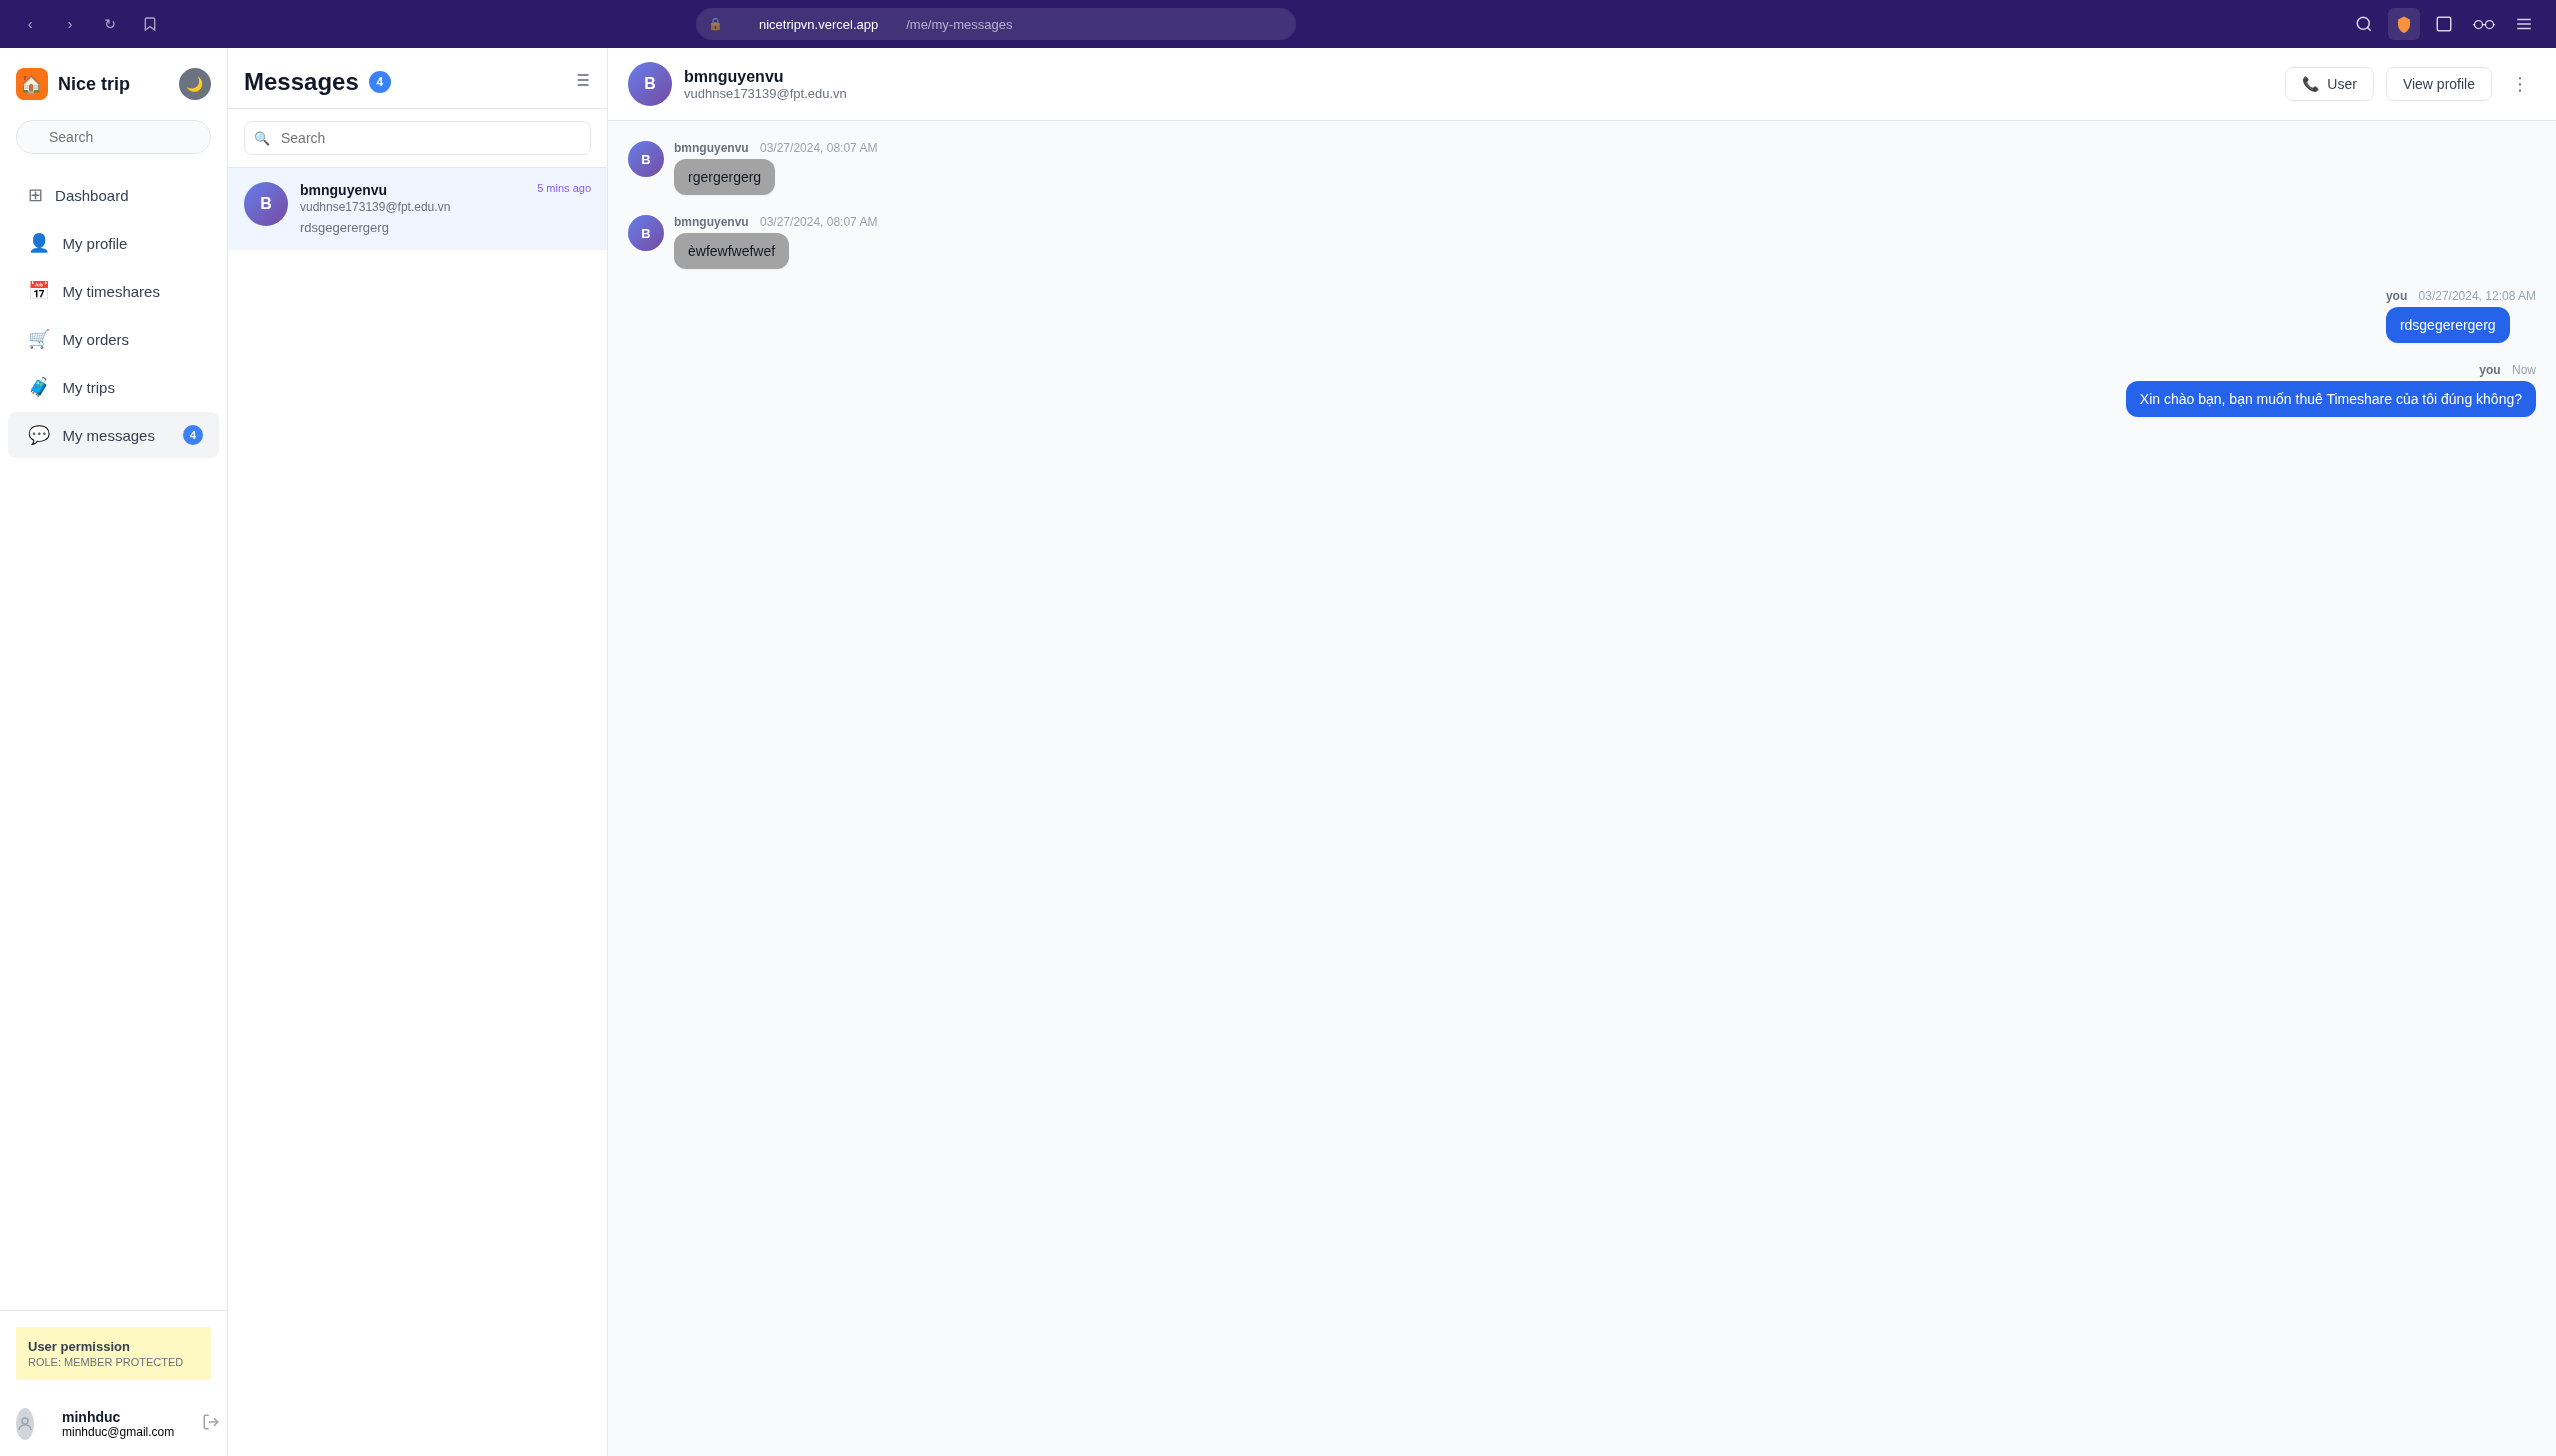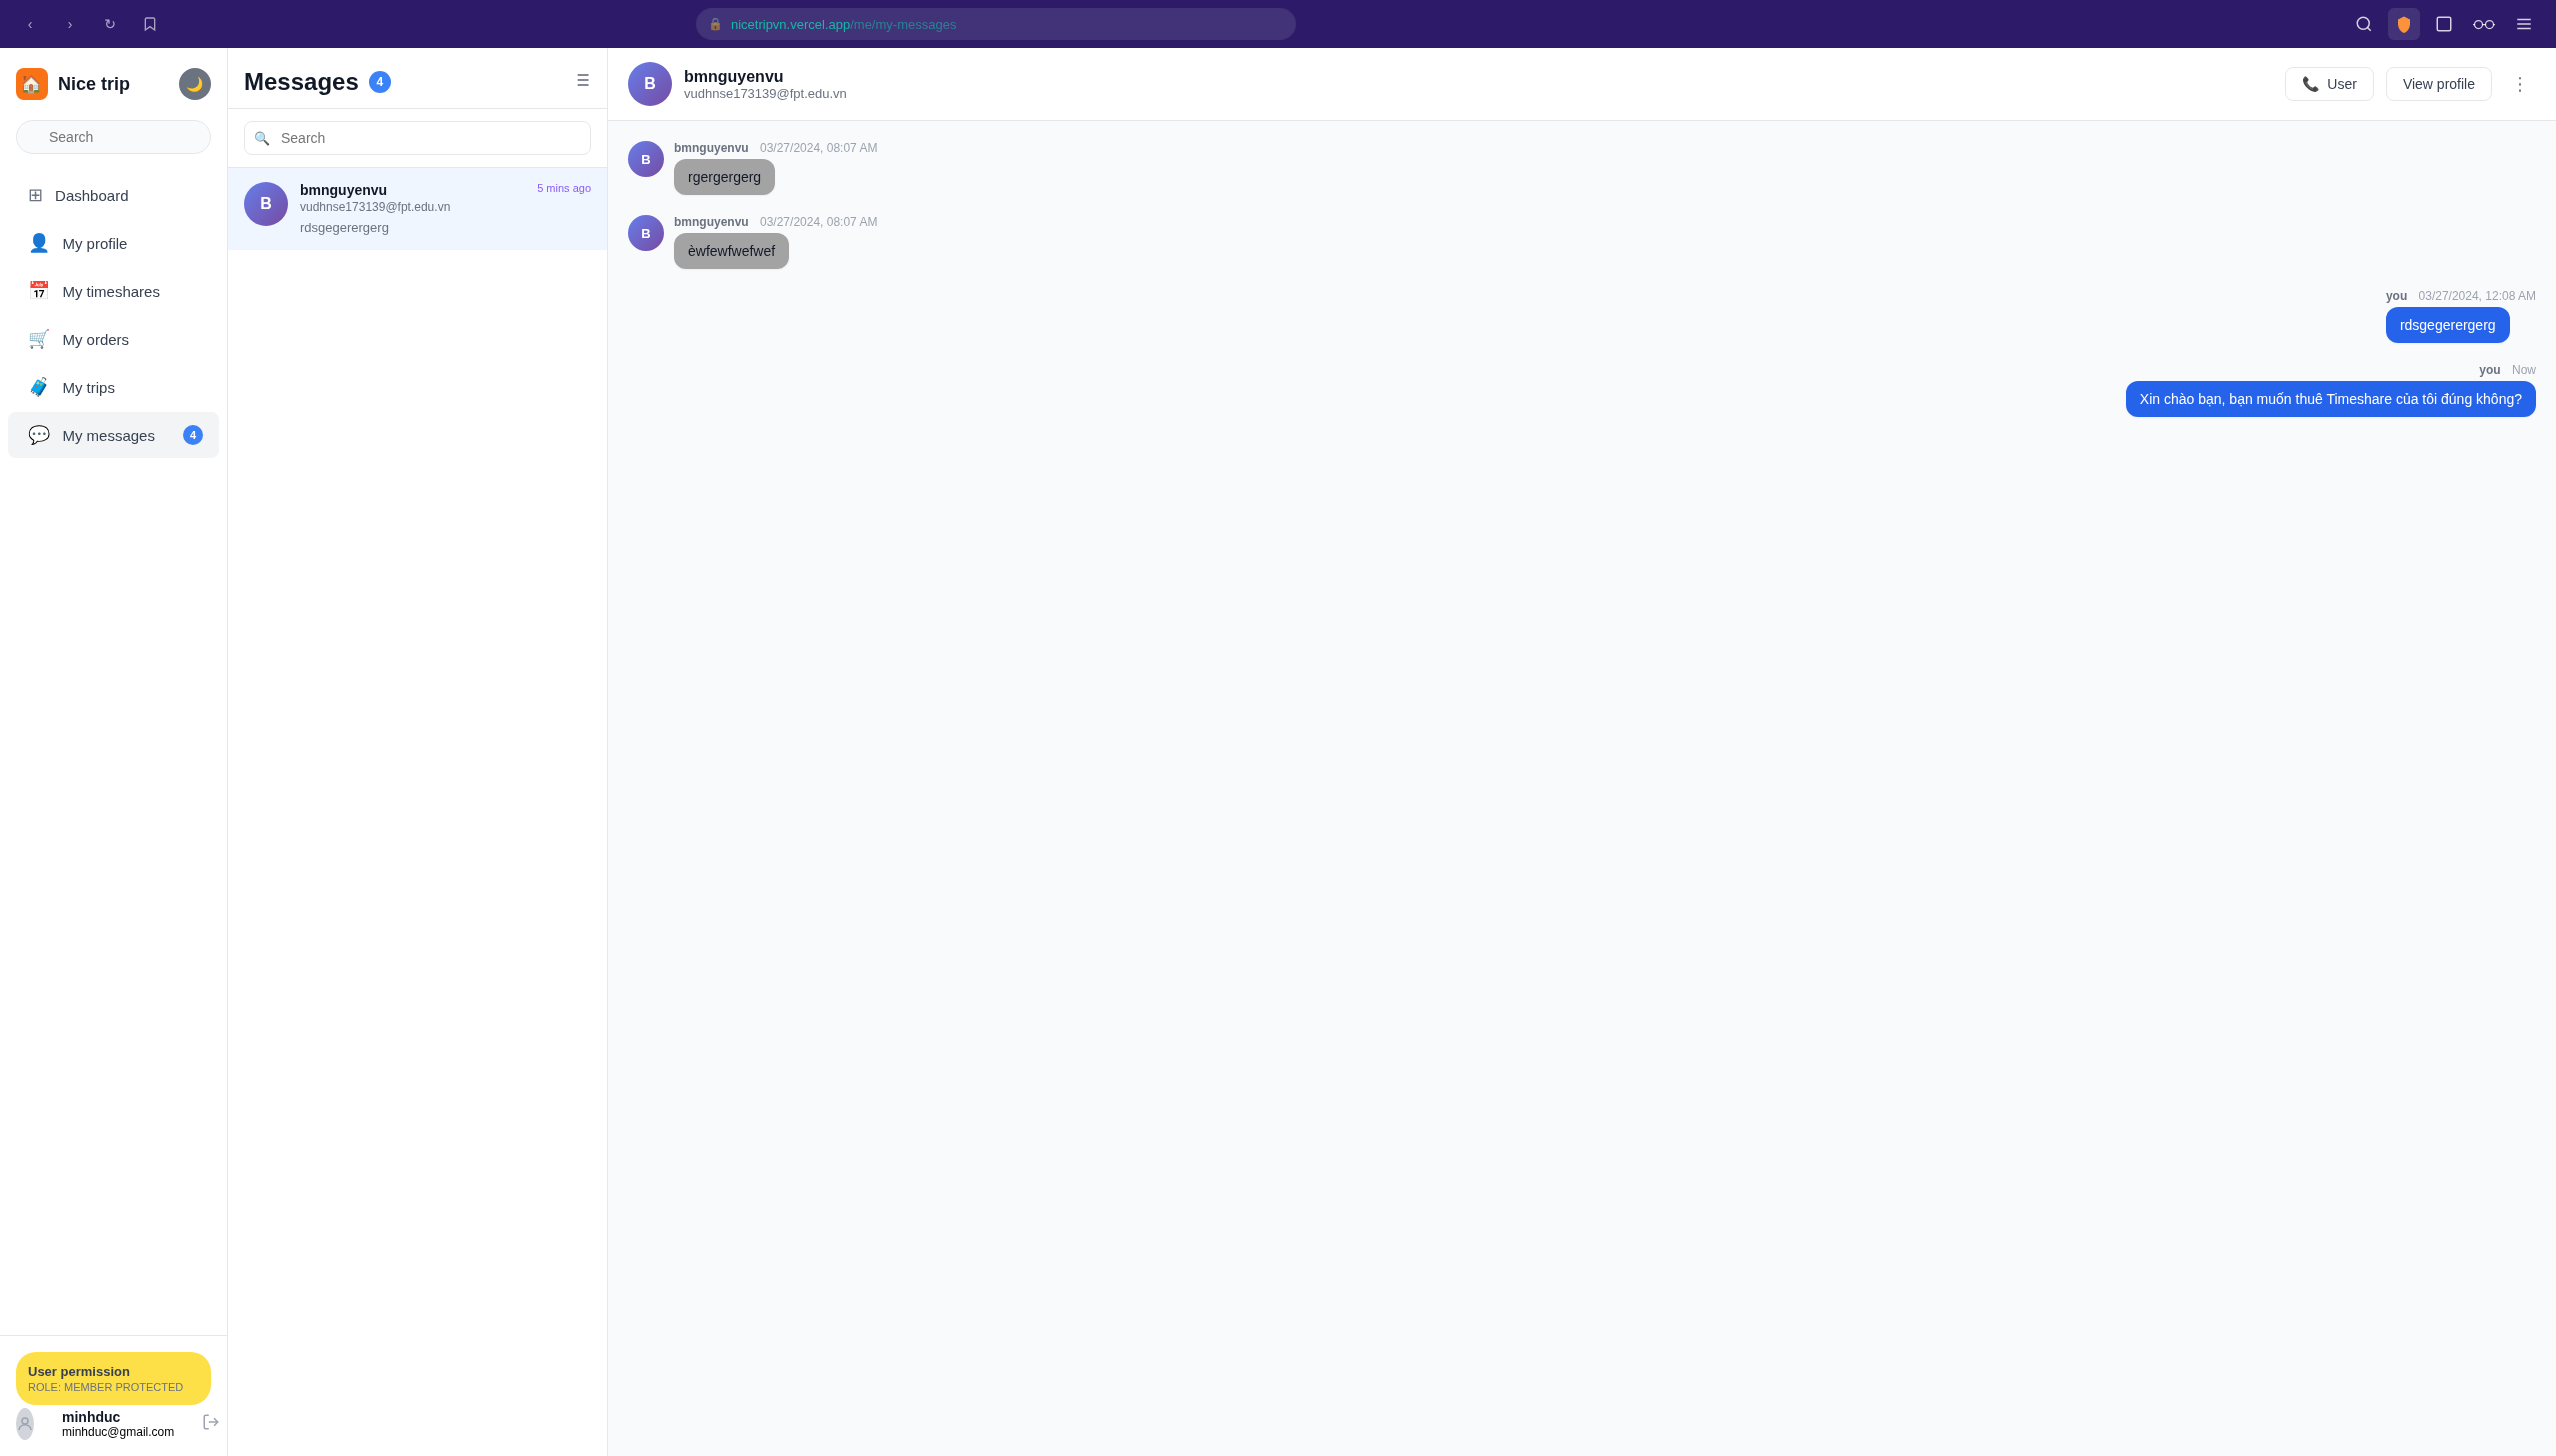--- a/index.html
+++ b/index.html
@@ -31,21 +31,21 @@
       display: flex;
       align-items: center;
       padding: 0 12px;
       gap: 8px;
       color: rgba(255,255,255,0.9);
       font-size: 13px;
       max-width: 600px;
       margin: 0 auto;
     }
     .url-text { color: rgba(255,255,255,0.7); }
-    .url-text span { color: #14b8a6; }
+    .url-text span { color: #ffffff; margin-left: 28px; }
     .browser-actions {
       display: flex;
       align-items: center;
       gap: 8px;
       margin-left: auto;
     }
     .browser-icon-btn {
       width: 32px; height: 32px;
       border-radius: 6px;
       display: flex; align-items: center; justify-content: center;
@@ -156,24 +156,24 @@
       font-weight: 700;
       border-radius: 50%;
       width: 20px; height: 20px;
       display: flex; align-items: center; justify-content: center;
     }
     .sidebar-footer {
       padding: 16px;
       border-top: 1px solid #e5e7eb;
     }
     .user-permission-box {
-      background: #fde047;
-      border-radius: 20px;
+      background: #fef9c3;
+      border-radius: 3px;
       padding: 12px;
-      margin-bottom: 3px;
+      margin-bottom: 28px;
     }
     .user-permission-box .perm-title {
       font-size: 13px;
       font-weight: 600;
       color: #374151;
     }
     .user-permission-box .perm-role {
       font-size: 11px;
       color: #6b7280;
       text-transform: uppercase;

